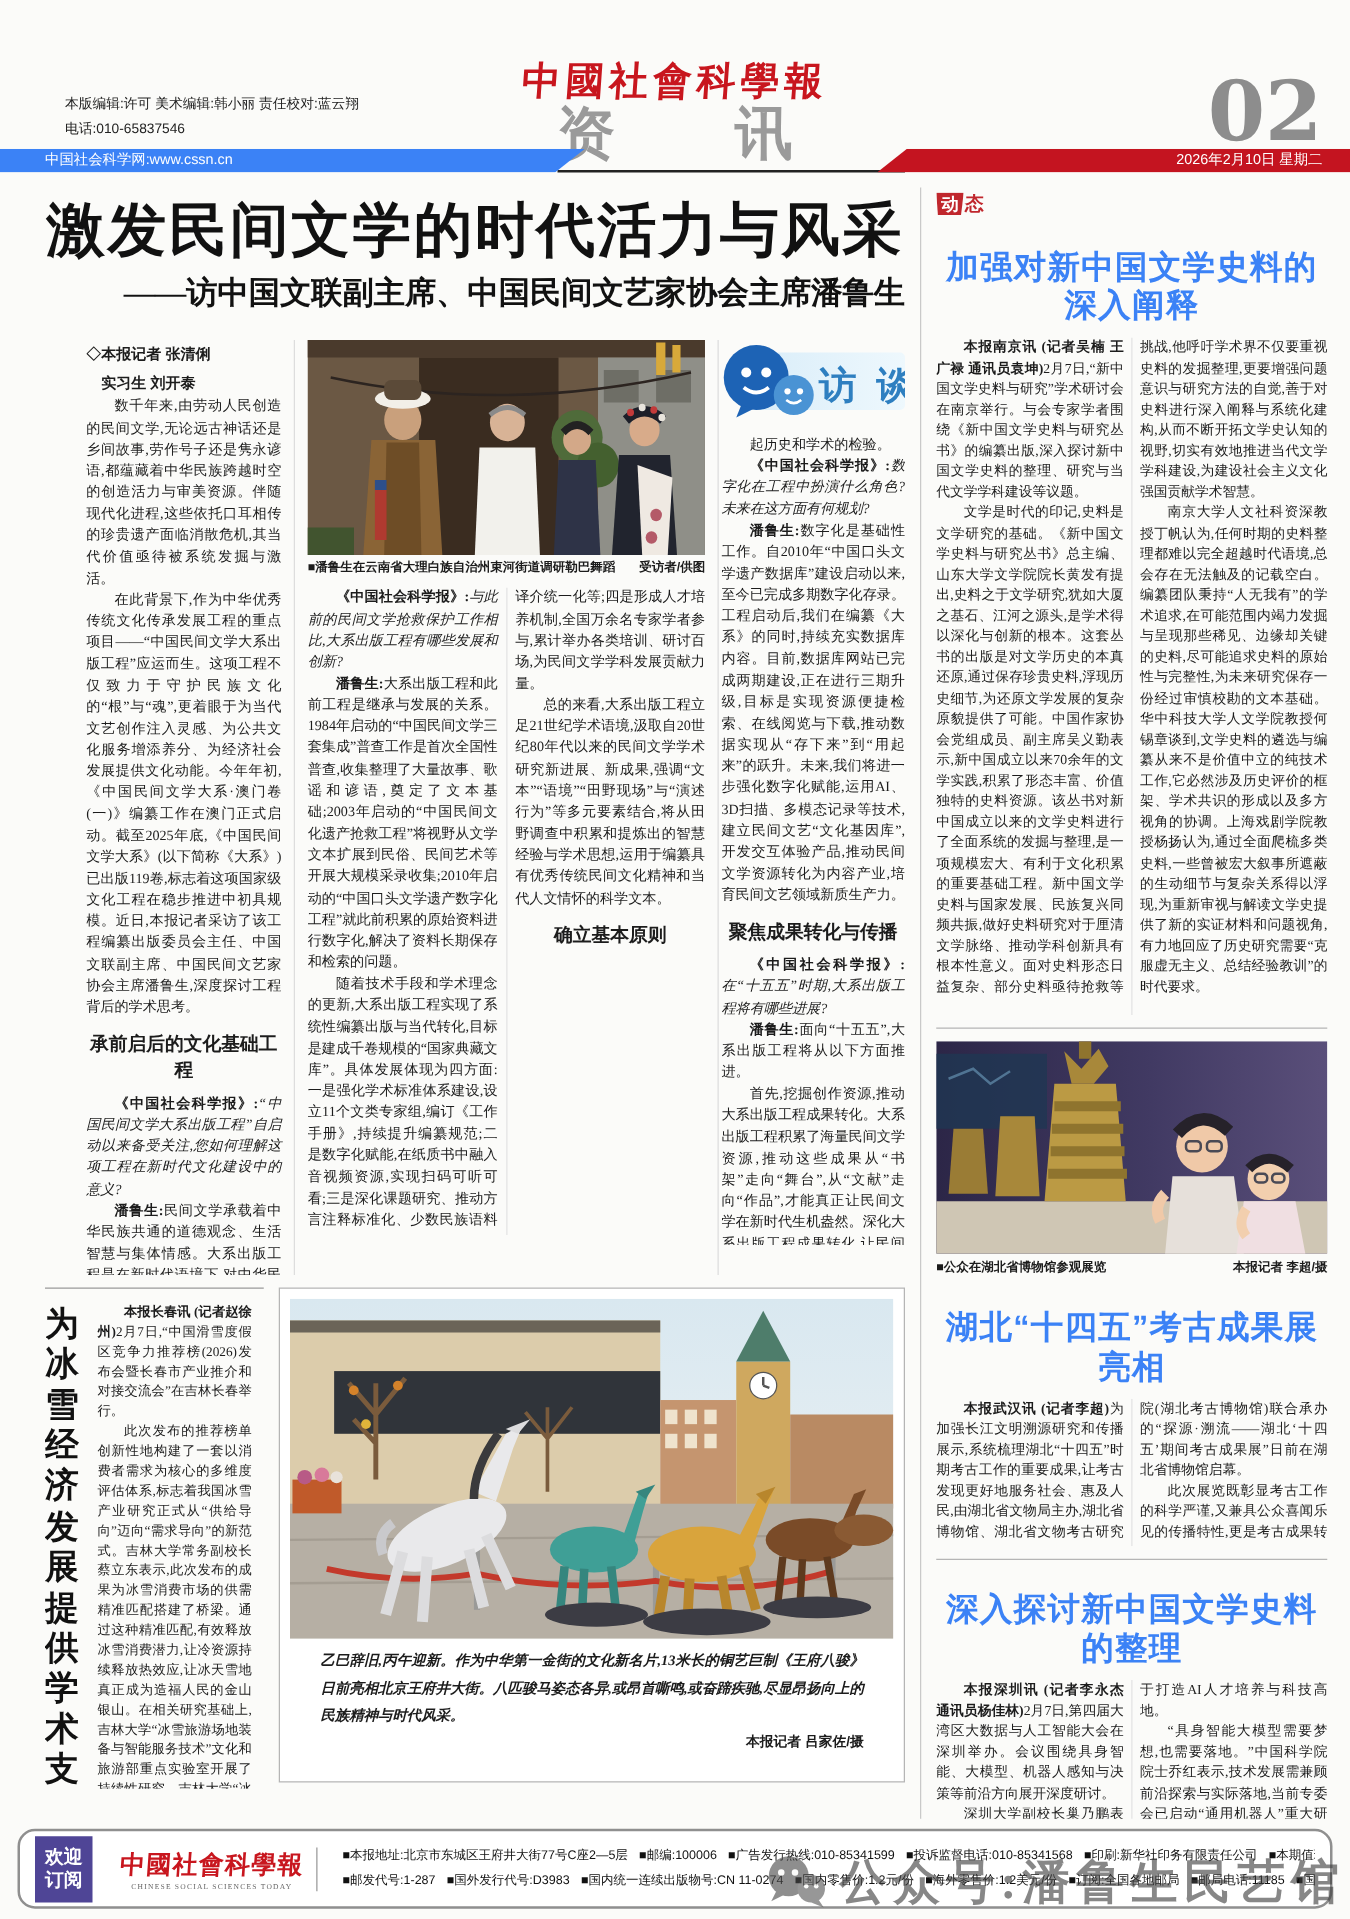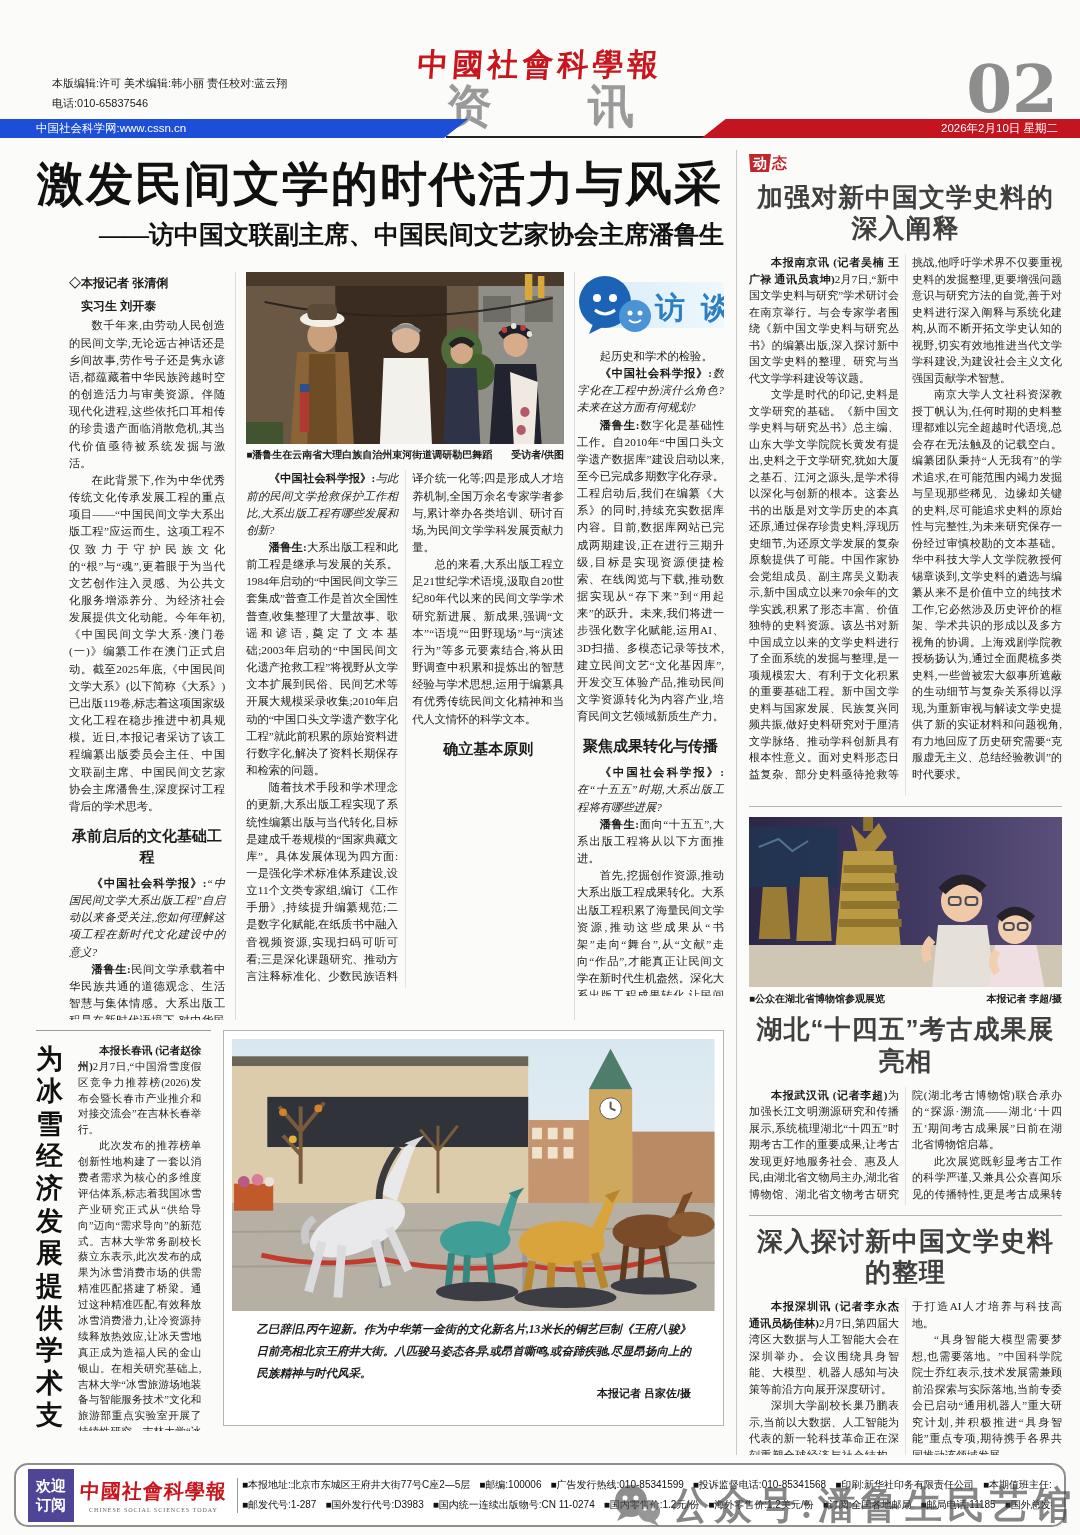--- a/index.html
+++ b/index.html
@@ -9,21 +9,21 @@
 
   
   .hdr{position:absolute;top:0;left:0;right:0;height:150px;}
   .ed-info{position:absolute;left:52px;top:74px;font:11px/1.8 "Liberation Sans",sans-serif;color:#222;}
   .masthead{position:absolute;top:44px;left:0;right:0;text-align:center;
             font:700 31px "DejaVu Serif",serif;color:#c8161e;letter-spacing:4px;transform:skewX(-4deg);}
   .section-ttl{position:absolute;top:76px;left:0;right:0;display:flex;justify-content:center;gap:96px;
                font:700 46px "Liberation Sans",sans-serif;color:#9a9a9a;}
   .pageno{position:absolute;right:22px;top:50px;font:700 66px "DejaVu Serif",serif;color:#8d8d8d;}
   .redbar{position:absolute;left:0;right:0;top:119px;height:19px;display:flex;}
-  .rb-left{width:40%;background:#1d4ed8;color:#fff;font:11.5px/19px "Liberation Sans",sans-serif;
+  .rb-left{width:40%;background:#3b82f6;color:#fff;font:11.5px/19px "Liberation Sans",sans-serif;
            padding-left:36px;clip-path:polygon(0 0,100% 0,calc(100% - 24px) 100%,0 100%);z-index:2;}
   .rb-mid{flex:1;position:relative;}
   .rb-mid::after{content:"";position:absolute;left:-22px;right:-22px;bottom:0;height:2px;background:#222;z-index:1;}
   .rb-right{width:33%;background:#c41420;color:#fff;font:11.5px/19px "Liberation Sans",sans-serif;
             text-align:right;padding-right:22px;clip-path:polygon(24px 0,100% 0,100% 100%,0 100%);z-index:2;}
 
   
   .main{position:absolute;top:150px;left:36px;right:18px;bottom:80px;display:flex;}
   .left-zone{width:688px;}
   .right-zone{flex:1;margin-left:12px;border-left:1px solid #c9c9c9;padding-left:12px;overflow:hidden;}
@@ -58,37 +58,37 @@
   .ice-body{flex:1;font-size:10.6px;line-height:1.5;text-align:justify;}
   .horse-box{width:508px;margin-left:12px;border:1px solid #b5b5b5;background:#fff;padding:8px;height:396px;box-sizing:border-box;}
   .horse-cap{font:italic 600 11.5px/1.9 "Liberation Serif",serif;padding:8px 24px 0;text-align:justify;}
   .horse-credit{text-align:right;font:700 11px "Liberation Sans",sans-serif;padding:2px 24px 0;}
 
   
   .tag-row{display:flex;align-items:center;margin:2px 0 6px;height:22px;}
   .tag-flag{background:#c0272d;color:#fff;font:700 14px/18px "Liberation Sans",sans-serif;padding:0 4px;
             clip-path:polygon(0 0,100% 0,90% 100%,6% 100%);}
   .tag-rest{color:#c0272d;font:700 15px "Liberation Sans",sans-serif;margin-left:1px;}
-  .art-title{font:900 26px/1.2 "Liberation Sans",sans-serif;text-align:center;letter-spacing:1px;margin:8px 0 10px;color:#404040;}
+  .art-title{font:900 26px/1.2 "Liberation Sans",sans-serif;text-align:center;letter-spacing:1px;margin:24px 0 10px;color:#3b82f6;}
   .art-body{column-count:2;column-gap:13px;column-rule:1px solid #e4e4e4;column-fill:auto;overflow:hidden;
             font-size:11px;line-height:1.5;text-align:justify;}
   .a1h{height:542px;} .a2h{height:118px;} .a3h{height:306px;}
   .rz-div{border-top:1px solid #b5b5b5;margin:10px 0;}
   .cap2{display:flex;justify-content:space-between;font:700 10px/1.5 "Liberation Sans",sans-serif;margin:4px 0 2px;}
 
   
   .iv-badge{position:relative;height:66px;margin:2px 0 8px;}
   .iv-band{position:absolute;left:24px;right:0;top:8px;height:46px;border-radius:4px;
            background:linear-gradient(90deg,#d9edf9,#eef8fd);}
   .iv-text{position:absolute;left:78px;top:14px;font:900 30px "Liberation Sans",sans-serif;
            color:#2e7fc0;letter-spacing:16px;white-space:nowrap;}
 
   
   .footer{position:absolute;left:14px;right:14px;bottom:8px;height:64px;border:2px solid #8f8f8f;border-radius:14px;
-          display:flex;align-items:center;gap:4px;padding:4px 12px;background:#fff;box-sizing:border-box;}
+          display:flex;align-items:center;gap:20px;padding:4px 12px;background:#fff;box-sizing:border-box;}
   .sub-box{background:#4f4596;color:#fff;font:700 15px/1.3 "Liberation Sans",sans-serif;padding:7px 8px;text-align:center;}
   .brand-box{text-align:center;padding:0 10px 0 2px;border-right:1px solid #999;}
   .brand{color:#c8161e;font:700 20px "DejaVu Serif",serif;letter-spacing:1px;transform:skewX(-4deg);}
   .brand-en{font-size:6px;color:#666;letter-spacing:1px;margin-top:2px;}
   .finfo-rows{flex:1;font:10px/2 "Liberation Sans",sans-serif;color:#111;overflow:hidden;white-space:nowrap;}
   .finfo{margin-right:9px;}
 
   
   .wm{position:absolute;right:4px;bottom:4px;display:flex;align-items:center;gap:8px;color:#3e3e3e;opacity:.62;
       font:700 38px "Liberation Serif",serif;letter-spacing:5px;pointer-events:none;z-index:9;}

